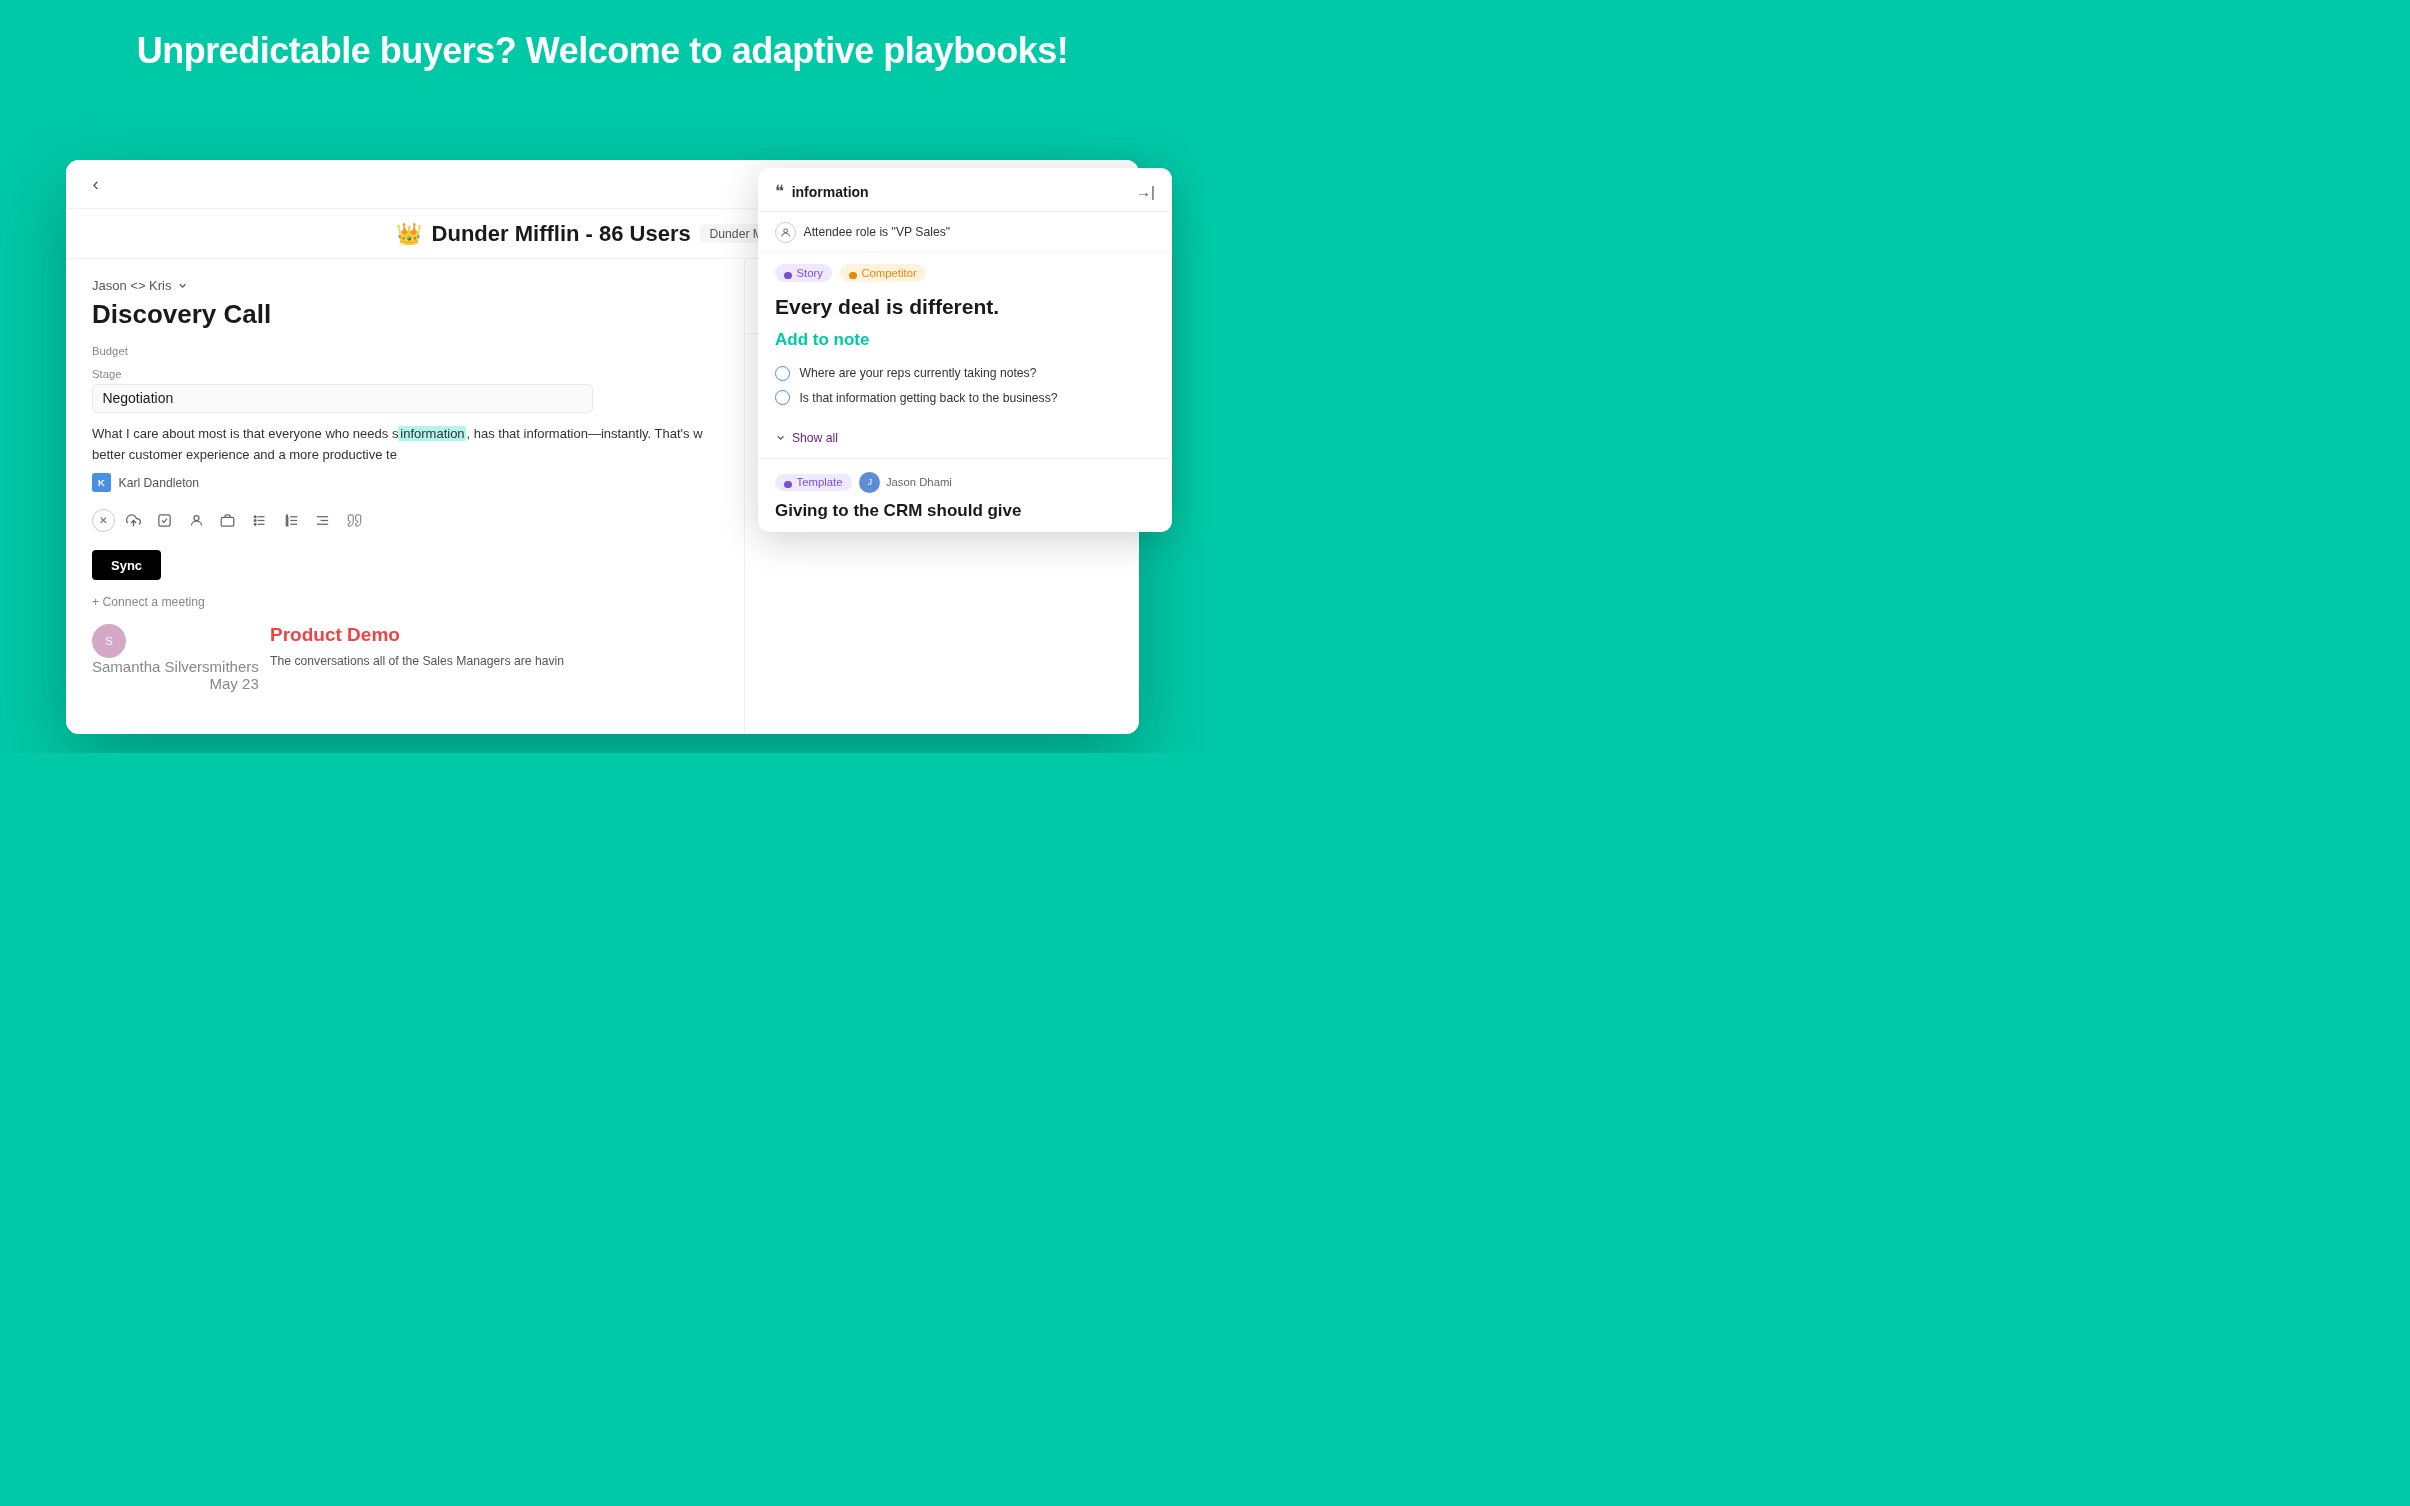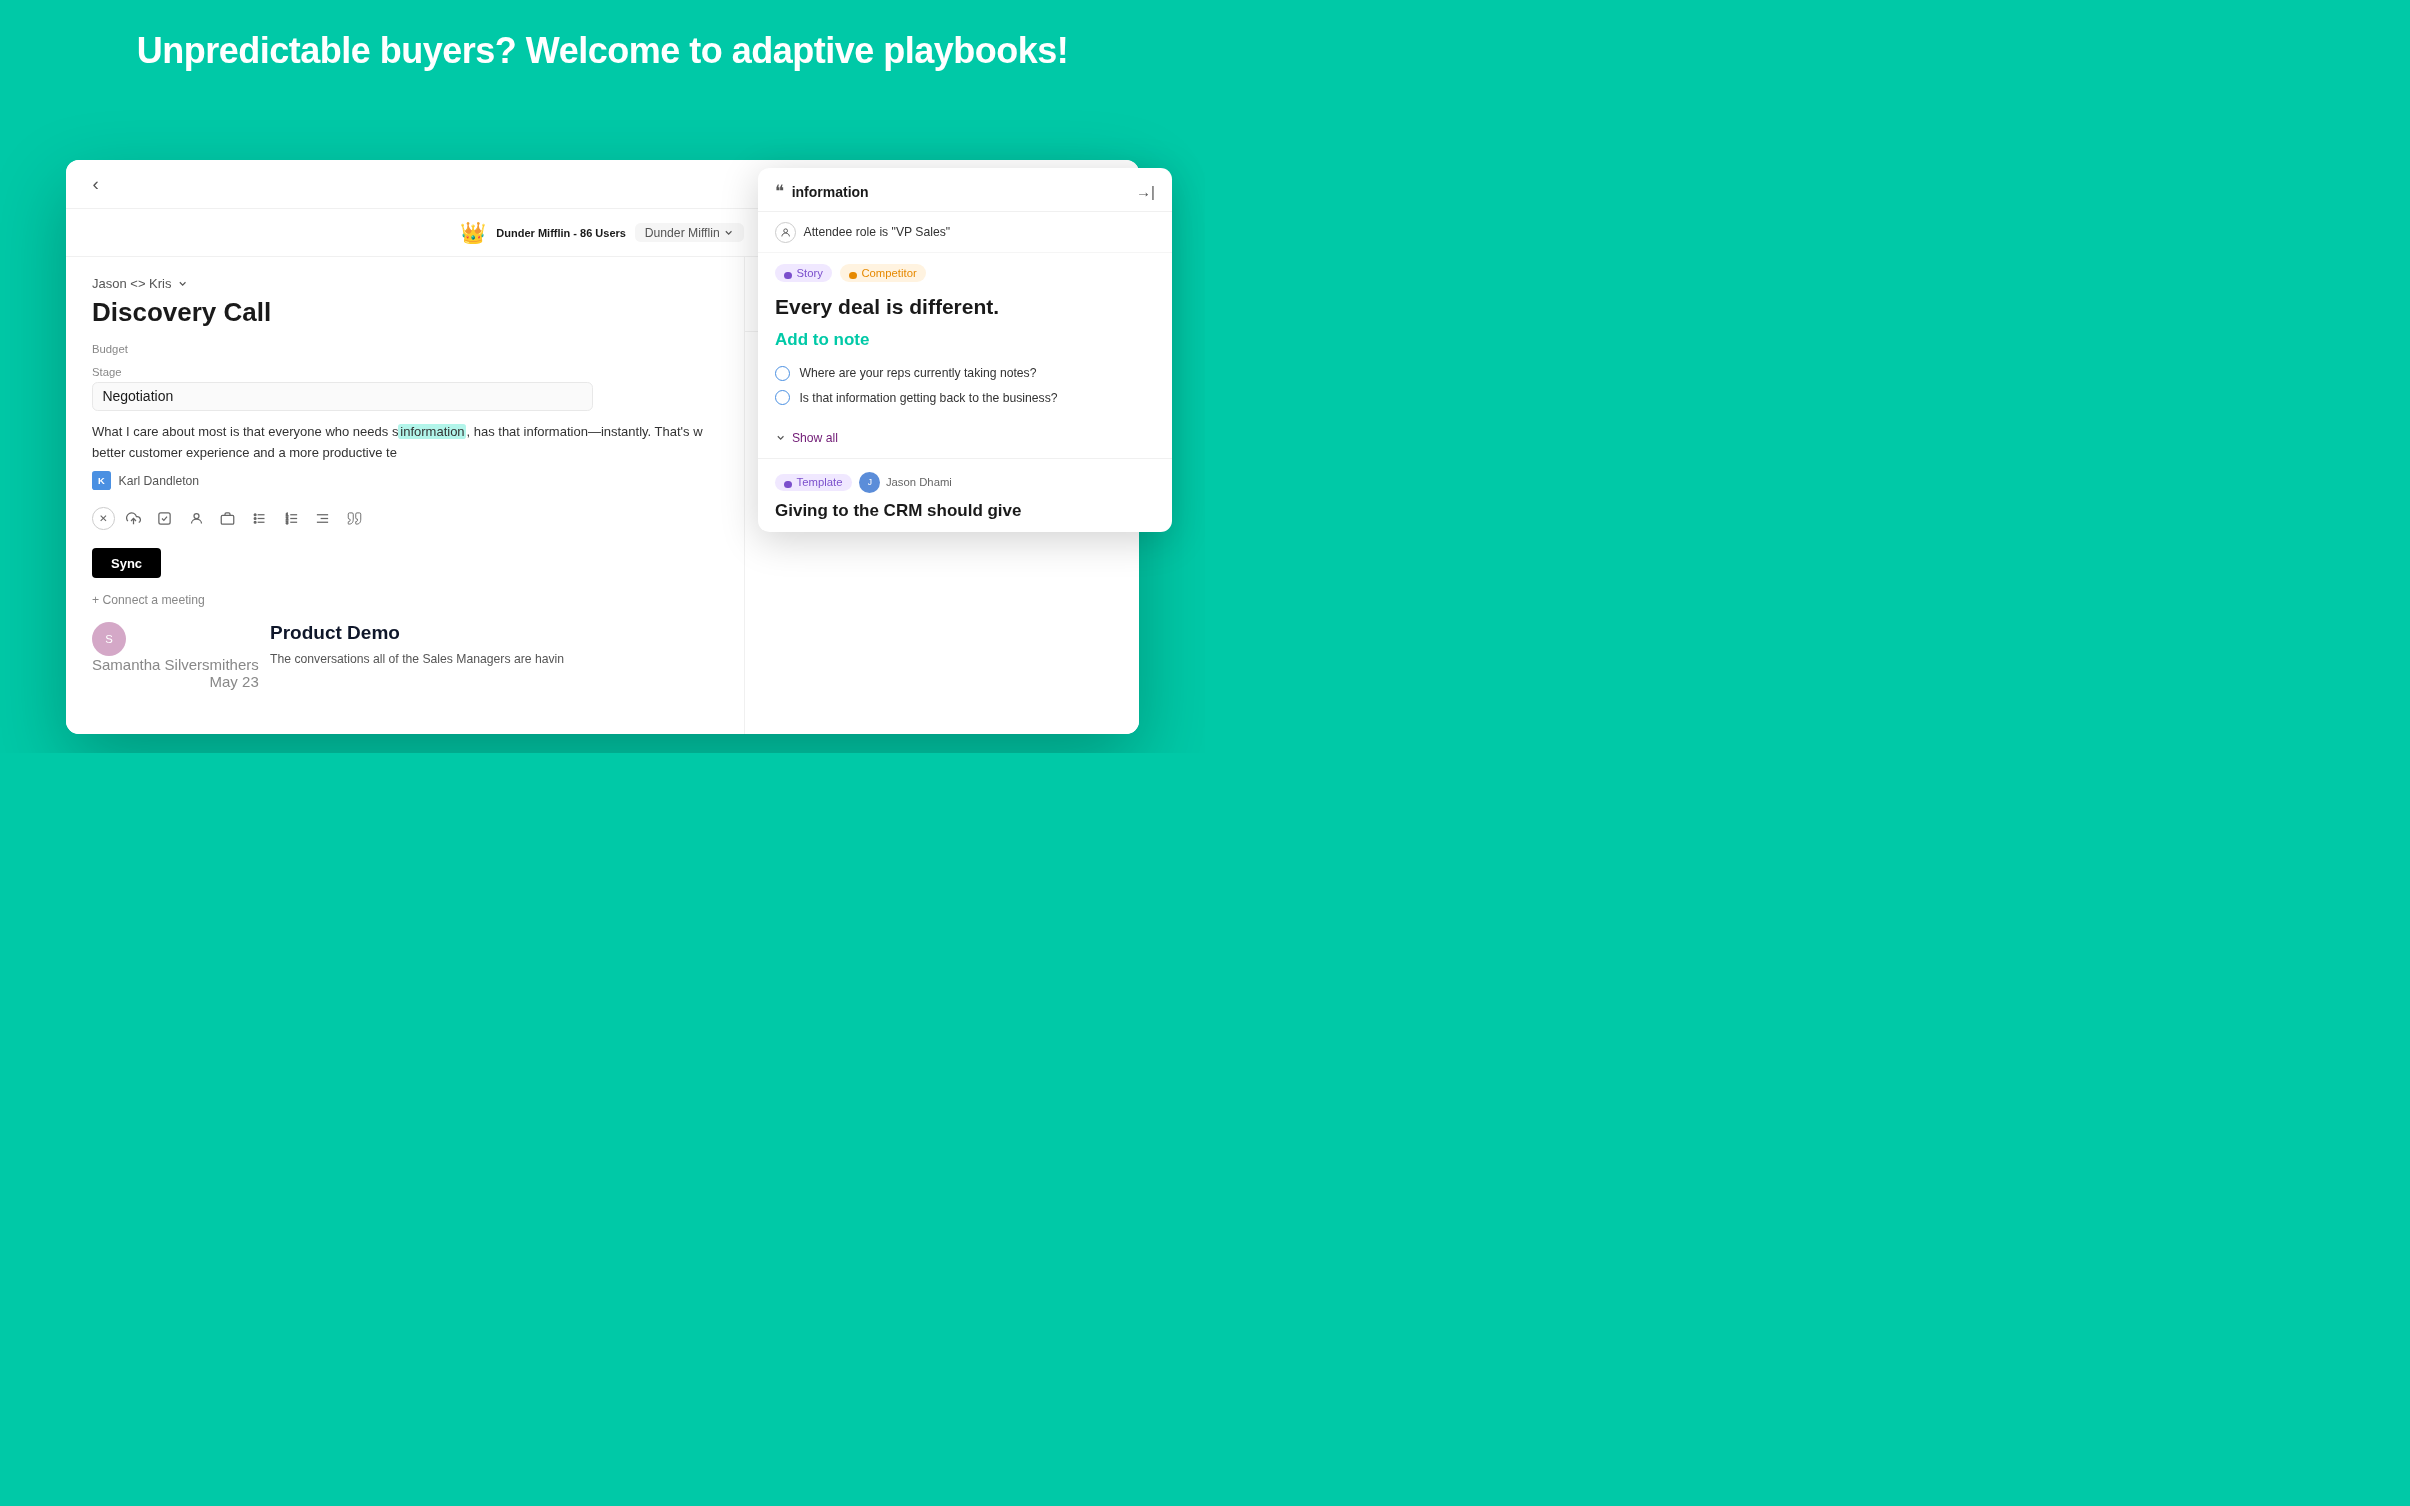--- a/index.html
+++ b/index.html
@@ -76,21 +76,21 @@
       background: white;
       position: relative;
     }
     .company-bar-center {
       display: flex;
       align-items: center;
       gap: 9.4px;
     }
     .crown-icon { font-size: 21px; color: #F5A623; }
     .company-name {
-      font-size: 11px;
+      font-size: 22px;
       font-weight: 600;
       color: #1a1a1a;
     }
     .company-tag {
       display: flex;
       align-items: center;
       gap: 3.8px;
       background: #f5f5f5;
       border-radius: 5.6px;
       padding: 2.8px 9.4px;
@@ -269,21 +269,21 @@
       color: white;
     }
     .user-info {
       font-size: 15px;
       color: #888;
       text-align: right;
     }
     .second-meeting-title {
       font-size: 19px;
       font-weight: 700;
-      color: #0f172a;
+      color: #ef4444;
       margin-bottom: 5.6px;
     }
     .second-meeting-text {
       font-size: 12.2px;
       color: #555;
       line-height: 1.5;
     }
 
     
     .right-panel {

